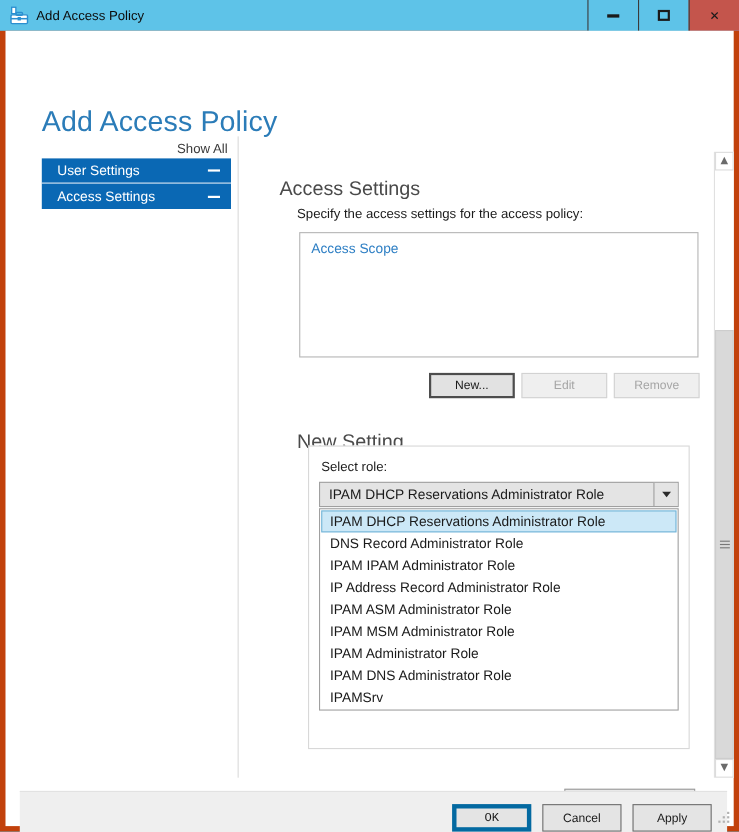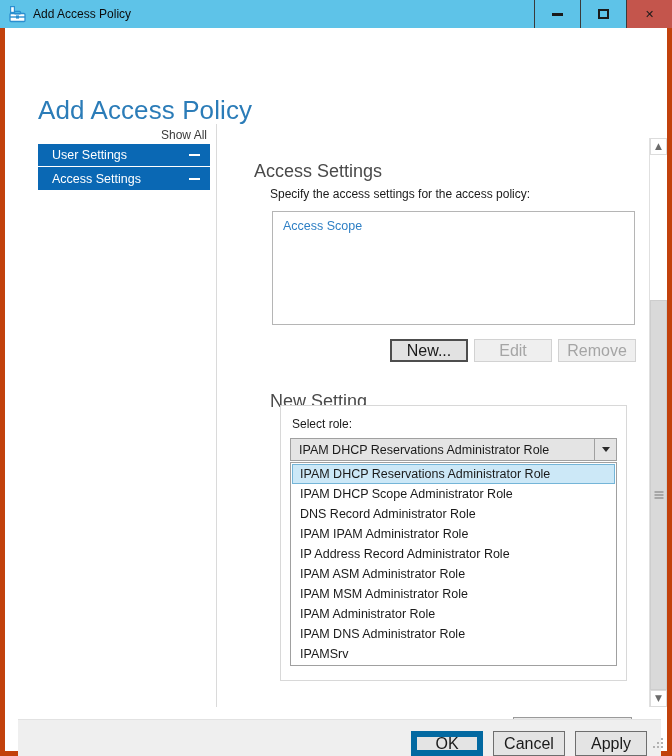--- a/index.html
+++ b/index.html
@@ -187,21 +187,21 @@
     cursor: pointer;
   }
   .rt-col.c0 { width: 183px; border-right: 1px solid #e2e2e2; }
   .rt-col.c1 { flex: 1; }
   .rt-body { height: 85px; }
 
   
   .btn {
     background: #e8e8e8;
     border: 1px solid #9a9a9a;
-    font-size: 16px;
+    font-size: 11px;
     color: #1a1a1a;
     font-family: "Liberation Sans", sans-serif;
     display: flex;
     align-items: center;
     justify-content: center;
     box-sizing: border-box;
     cursor: pointer;
     padding: 0;
   }
   .btn.disabled {
@@ -390,21 +390,22 @@
     display: flex;
     gap: 10px;
   }
   .footer-btns .btn {
     width: 72px;
     height: 25px;
     background: #e4e4e4;
     border: 1px solid #6e6e6e;
   }
   .footer-btns .btn.default {
-    border: 6px solid #0369a1;
+    border: 4px solid #0369a1;
+    font-family: Liberation Mono, monospace;
   }
   .resize-grip {
     position: absolute;
     right: 4px; bottom: 3px;
     width: 11px; height: 11px;
   }
   .resize-grip i {
     position: absolute;
     width: 2px; height: 2px;
     background: #b2b2b2;
@@ -481,21 +482,20 @@
 
     <div class="combo">
       <span class="combo-value">IPAM DHCP Reservations Administrator Role</span>
       <span class="combo-arrow">
         <span class="tri"></span>
       </span>
     </div>
 
     <div class="dropdown" id="role-dropdown">
         <div class="dd-item selected">IPAM DHCP Reservations Administrator Role</div>
-        <div class="dd-item">IPAM DHCP Scope Administrator Role</div>
         <div class="dd-item">DNS Record Administrator Role</div>
         <div class="dd-item">IPAM IPAM Administrator Role</div>
         <div class="dd-item">IP Address Record Administrator Role</div>
         <div class="dd-item">IPAM ASM Administrator Role</div>
         <div class="dd-item">IPAM MSM Administrator Role</div>
         <div class="dd-item">IPAM Administrator Role</div>
         <div class="dd-item">IPAM DNS Administrator Role</div>
         <div class="dd-item">IPAMSrv</div>
       </div>
 

